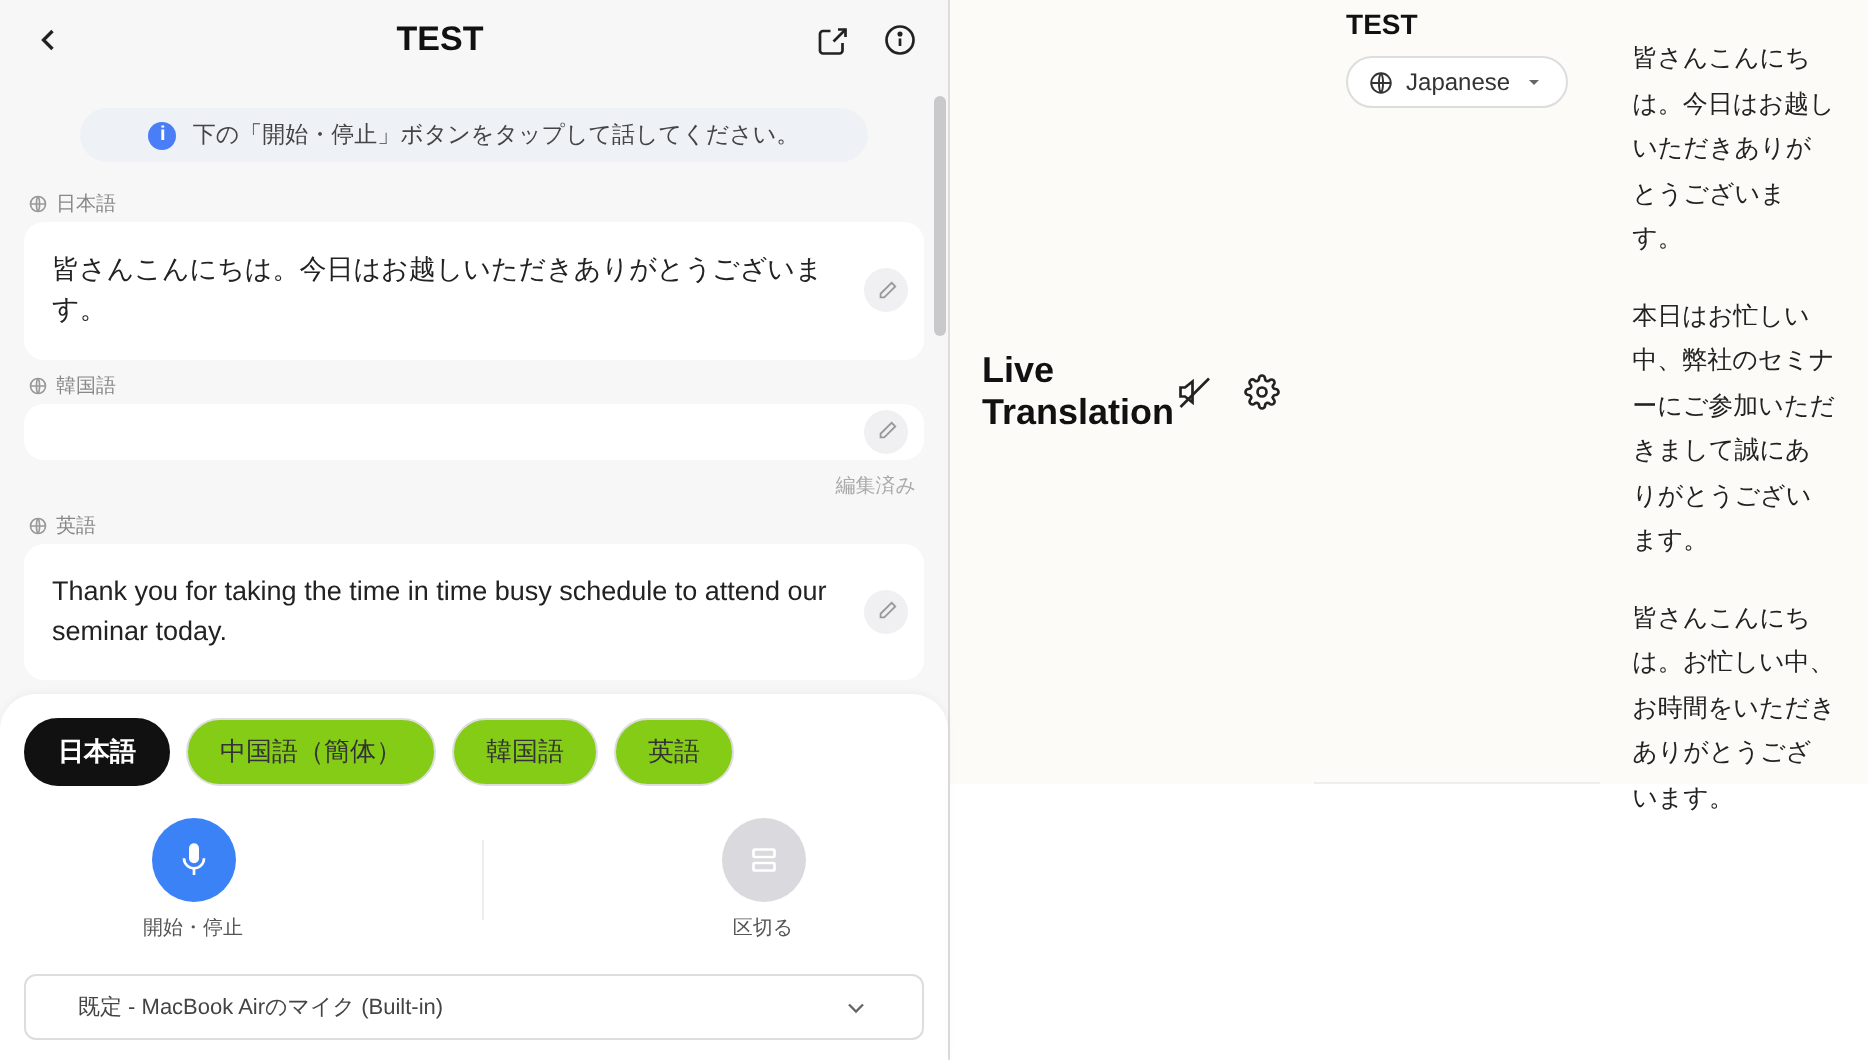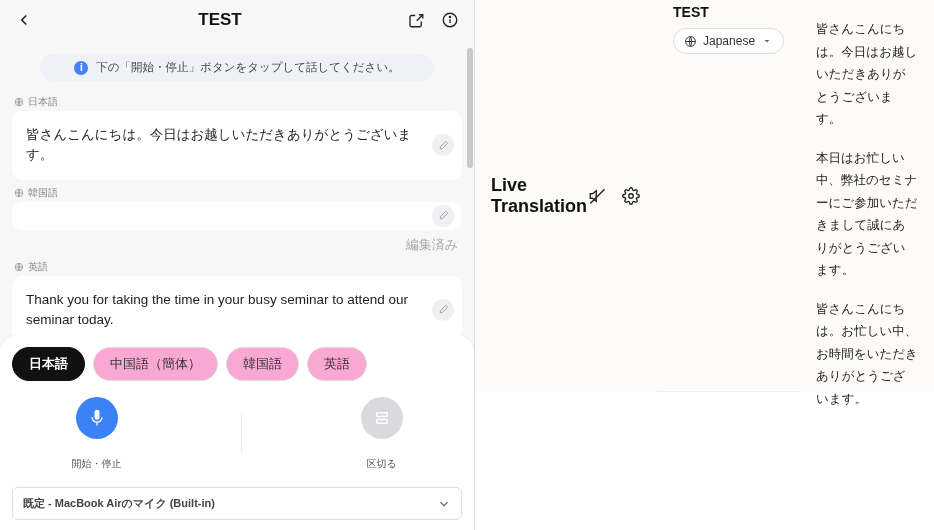--- a/index.html
+++ b/index.html
@@ -12,33 +12,33 @@
   .lp-header .actions { display: flex; gap: 14px; }
   .icon-btn { width: 20px; height: 20px; cursor: pointer; display:flex; align-items:center; justify-content:center; color:#222; }
   .hint { margin: 14px 40px 10px; background: #eef1f6; border-radius: 18px; padding: 6px 14px; display: flex; align-items: center; gap: 8px; justify-content: center; }
   .hint .hicon { width:14px; height:14px; background:#4a7ef6; border-radius:50%; color:#fff; font-size:10px; display:flex; align-items:center; justify-content:center; font-weight:700; flex-shrink:0; }
   .hint span.text { font-size: 11.5px; color: #444; }
   .blocks { flex:1; overflow-y:auto; padding: 0 12px 6px 12px; }
   .lang-label { display:flex; align-items:center; gap:4px; font-size:10px; color:#888; margin:4px 0 2px 2px; }
   .lang-label svg { width:10px; height:10px; }
   .card { background:#fff; border-radius:10px; padding:14px 40px 14px 14px; position:relative; margin-bottom:6px; font-size:13.5px; color:#222; line-height:1.5; }
   .card .pencil { position:absolute; right:8px; top:50%; transform:translateY(-50%); width:22px; height:22px; border-radius:50%; background:#f0f0f2; display:flex; align-items:center; justify-content:center; cursor:pointer; color:#999; }
-  .edited { text-align:right; font-size:13px; color:#aaa; margin:0 4px 6px 0; }
+  .edited { text-align:right; font-size:10px; color:#aaa; margin:0 4px 6px 0; }
   .lp-bottom { background:#fff; border-top-left-radius:18px; border-top-right-radius:18px; padding:12px 12px 10px; display:flex; flex-direction:column; gap:10px; box-shadow:0 -1px 4px rgba(0,0,0,0.04); }
   .pills { display:flex; gap:8px; }
-  .pill { border:1px solid #ddd; border-radius:18px; padding:7px 16px; font-size:13px; color:#333; background:#f9a8d4; cursor:pointer; }
+  .pill { border:1px solid #ddd; border-radius:18px; padding:7px 16px; font-size:13px; color:#333; background:#84cc16; cursor:pointer; }
   .pill.active { background:#111; color:#fff; border-color:#111; font-weight:600; }
   .controls { display:flex; align-items:center; justify-content:space-around; padding:6px 0; position:relative; }
-  .ctrl-col { display:flex; flex-direction:column; align-items:center; gap:18px; }
+  .ctrl-col { display:flex; flex-direction:column; align-items:center; gap:6px; }
   .ctrl-btn { width:42px; height:42px; border-radius:50%; display:flex; align-items:center; justify-content:center; cursor:pointer; }
   .ctrl-btn.blue { background:#3b82f6; color:#fff; }
   .ctrl-btn.gray { background:#d9d9de; color:#fff; }
   .ctrl-label { font-size:10px; color:#555; }
   .vline { width:1px; height:40px; background:#eee; }
-  .mic-select { border:1px solid #ddd; border-radius:6px; padding:8px 10px; display:flex; align-items:center; justify-content:space-between; cursor:pointer; font-size:11px; color:#444;font-weight:bold; }
+  .mic-select { border:1px solid #ddd; border-radius:6px; padding:8px 26px; display:flex; align-items:center; justify-content:space-between; cursor:pointer; font-size:11px; color:#444; }
   .rp-header { display:flex; align-items:center; justify-content:space-between; padding:12px 16px; }
   .rp-header h2 { font-size:18px; font-weight:700; color:#111; }
   .rp-header .ricons { display:flex; gap:14px; }
   .rp-sub { padding:4px 16px 10px; border-bottom:1px solid #eee; }
   .rp-sub .subtitle { font-weight:700; font-size:14px; color:#111; margin-bottom:8px; }
   .lang-chip { display:inline-flex; align-items:center; gap:6px; border:1px solid #ddd; border-radius:18px; padding:5px 10px; font-size:12px; color:#333; cursor:pointer; background:#fff; }
   .rp-body { padding:18px 16px; font-size:12.5px; color:#222; line-height:1.8; }
   .rp-body p { margin-bottom:16px; }
   .scrolltrack { position:absolute; right:0; top:48px; bottom:190px; width:8px; }
   .scrollthumb { position:absolute; right:1px; top:0; width:6px; height:120px; background:#c9c9cc; border-radius:3px; }
@@ -111,21 +111,21 @@
     <div class="edited">編集済み</div>
 
     <div class="lang-label">
       <svg viewBox="0 0 24 24" fill="none" stroke="#999" stroke-width="2">
           <circle cx="12" cy="12" r="9"></circle>
           <path d="M3 12h18M12 3c2.5 3 2.5 15 0 18M12 3c-2.5 3-2.5 15 0 18"></path>
         </svg>
       <span>英語</span>
     </div>
     <div class="card">
-      <span>Thank you for taking the time in your busy seminar to attend our seminar today.</span>
+      <span>Thank you for taking the time in time busy schedule to attend our seminar today.</span>
       <div class="pencil">
         <svg viewBox="0 0 24 24" width="11" height="11" fill="none" stroke="currentColor" stroke-width="2">
             <path d="M17 3l4 4-12 12H5v-4z"></path>
           </svg>
       </div>
     </div>
   </div>
 
   <div class="scrolltrack">
       <div class="scrollthumb"></div>

